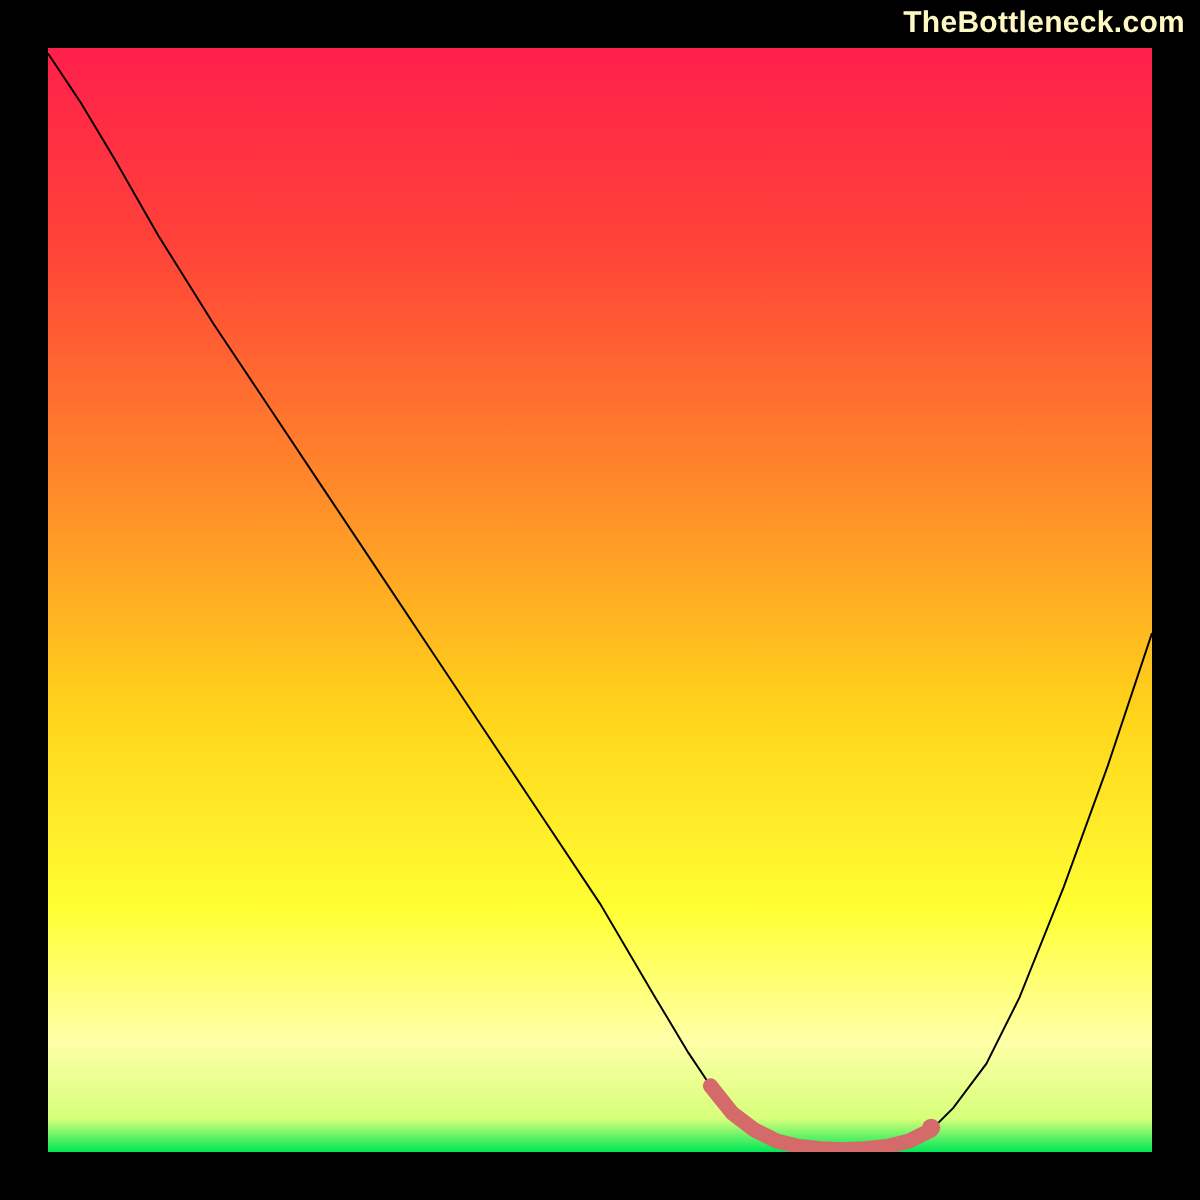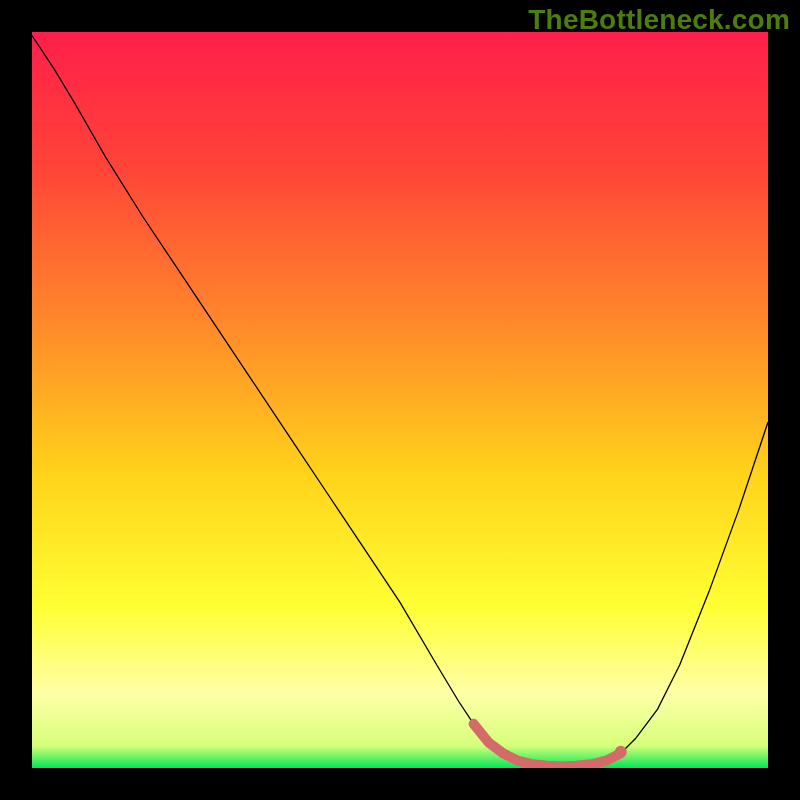--- a/index.html
+++ b/index.html
@@ -14,22 +14,22 @@
   .frame {
     position: relative;
     width: 800px;
     height: 800px;
     background: #000;
   }
   .attribution {
     position: absolute;
     top: 4px;
     right: 10px;
-    color: #4d7c0f;
-    font-size: 28px;
+    color: #fef9c3;
+    font-size: 20px;
     font-weight: 600;
     letter-spacing: 0.2px;
     z-index: 10;
   }
   svg.plot {
     position: absolute;
     left: 32px;
     top: 32px;
     width: 736px;
     height: 736px;

